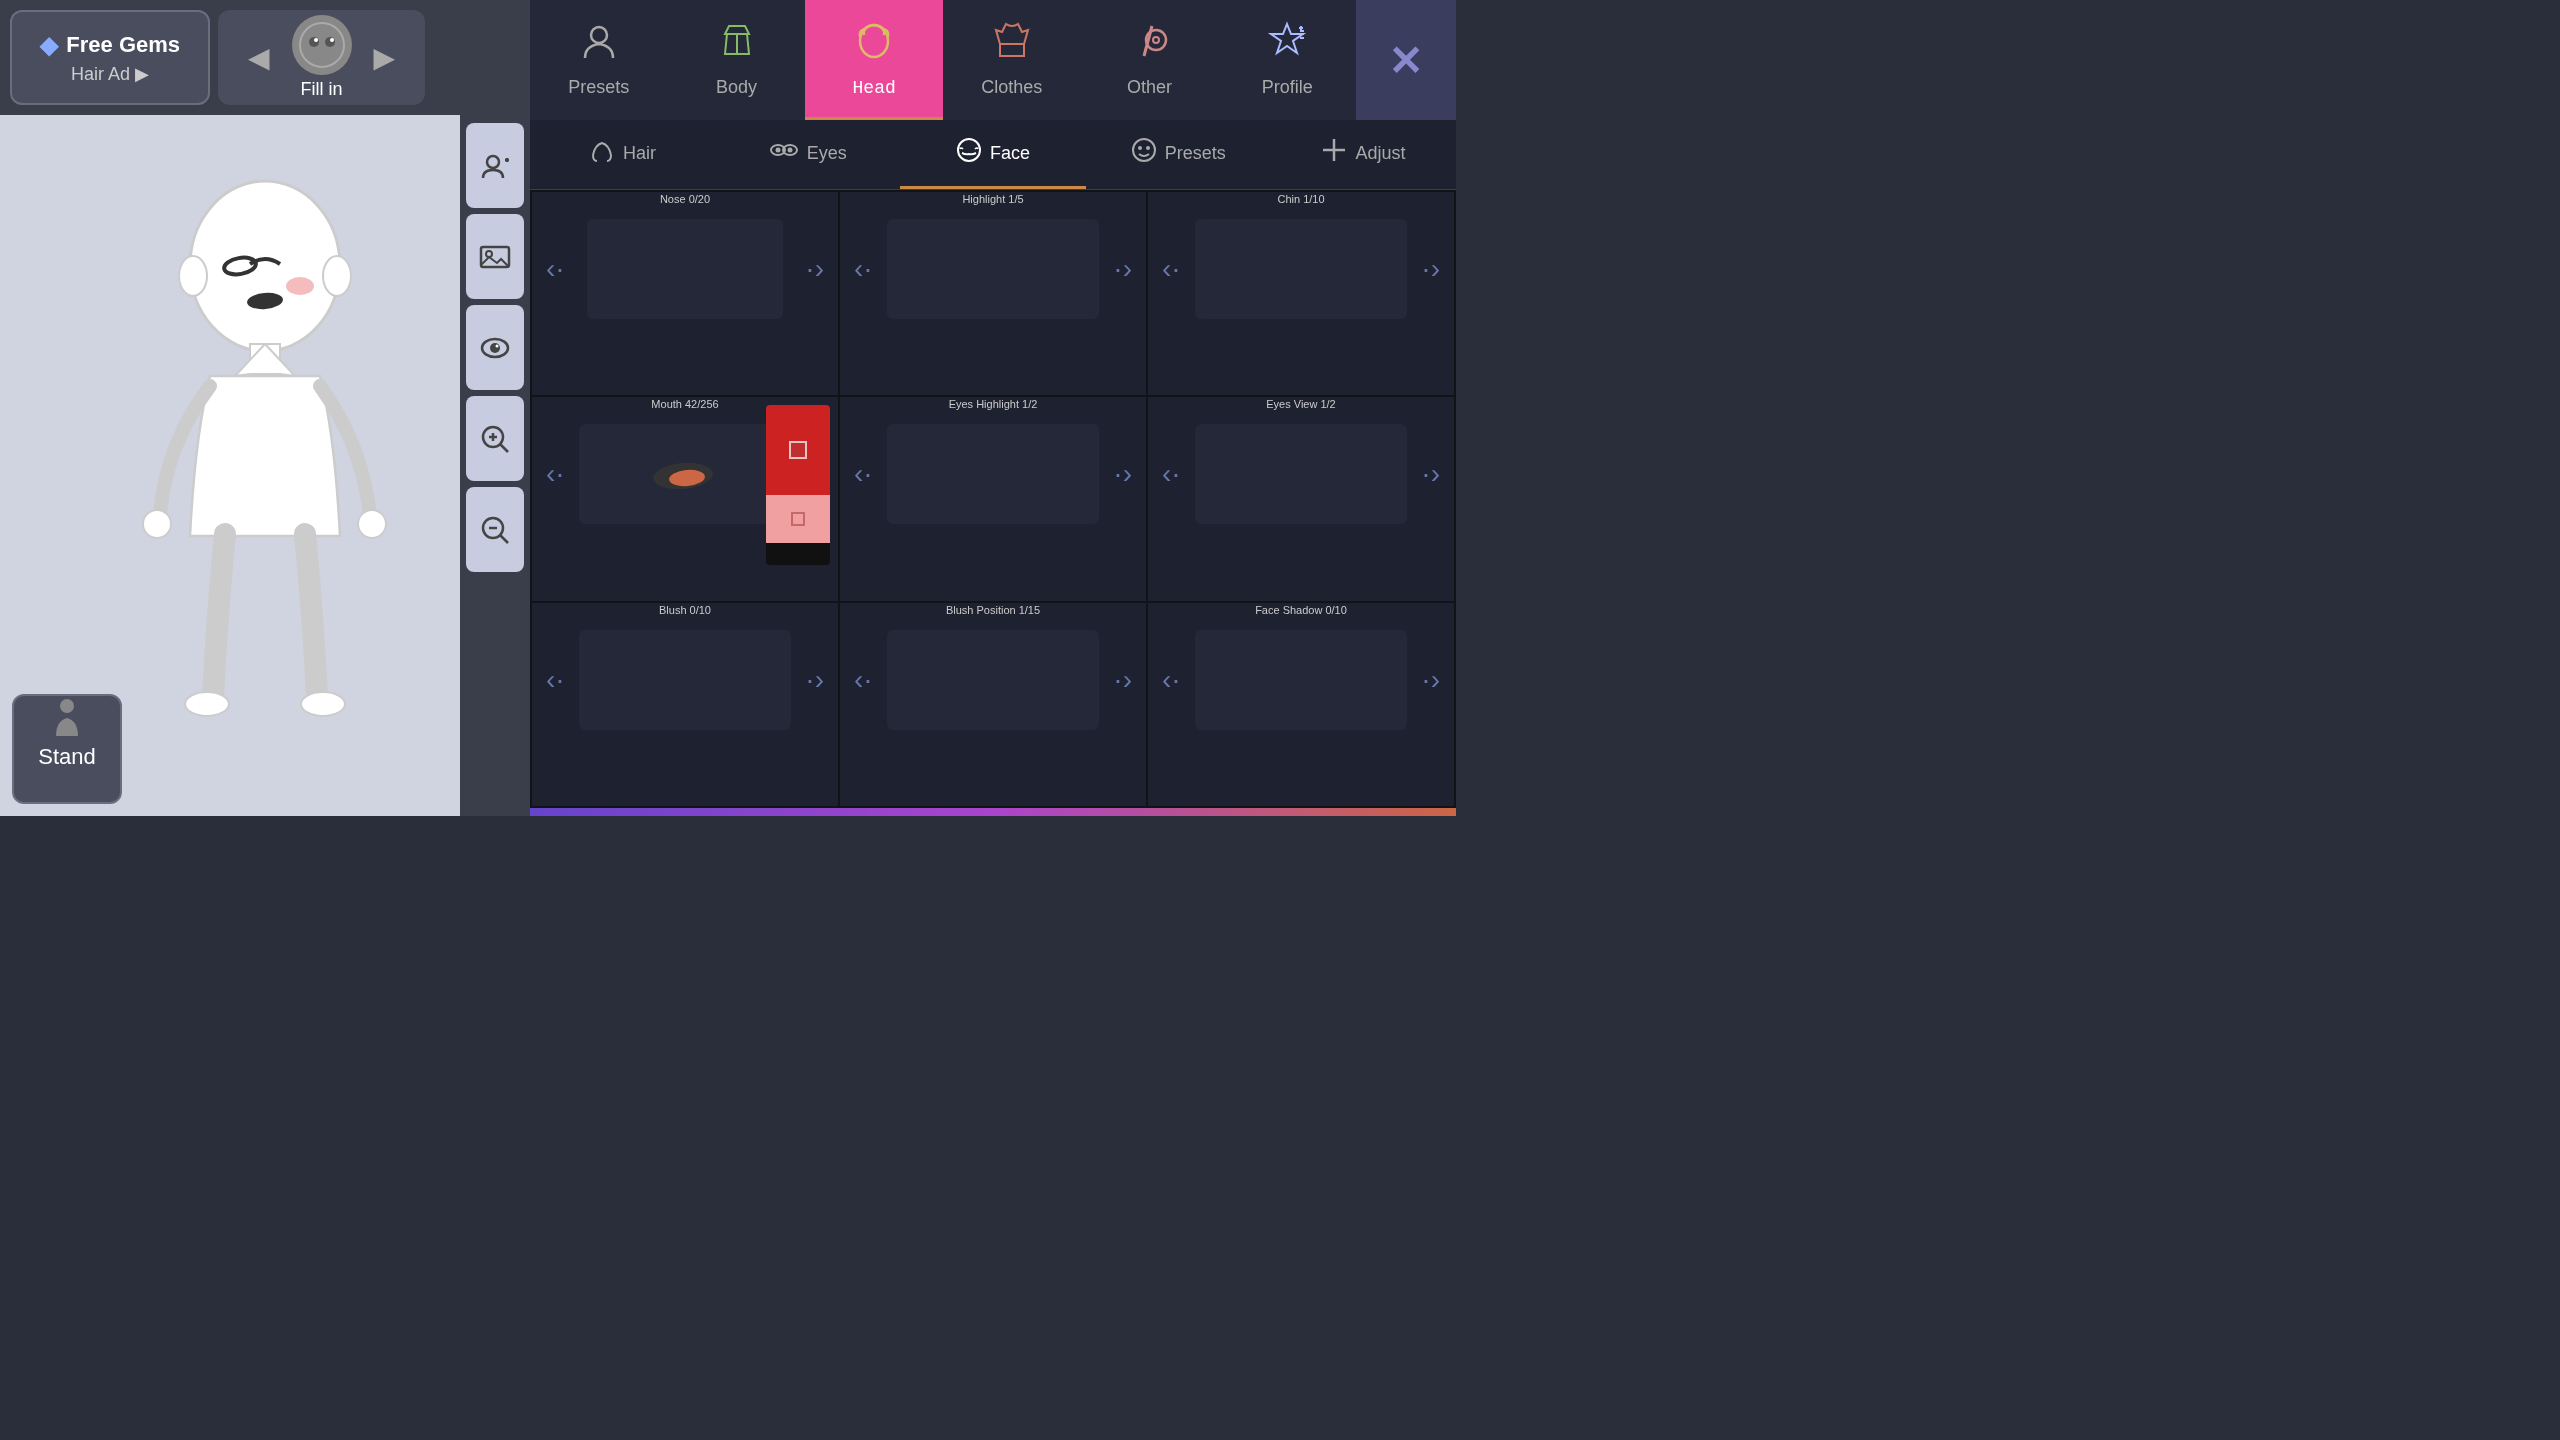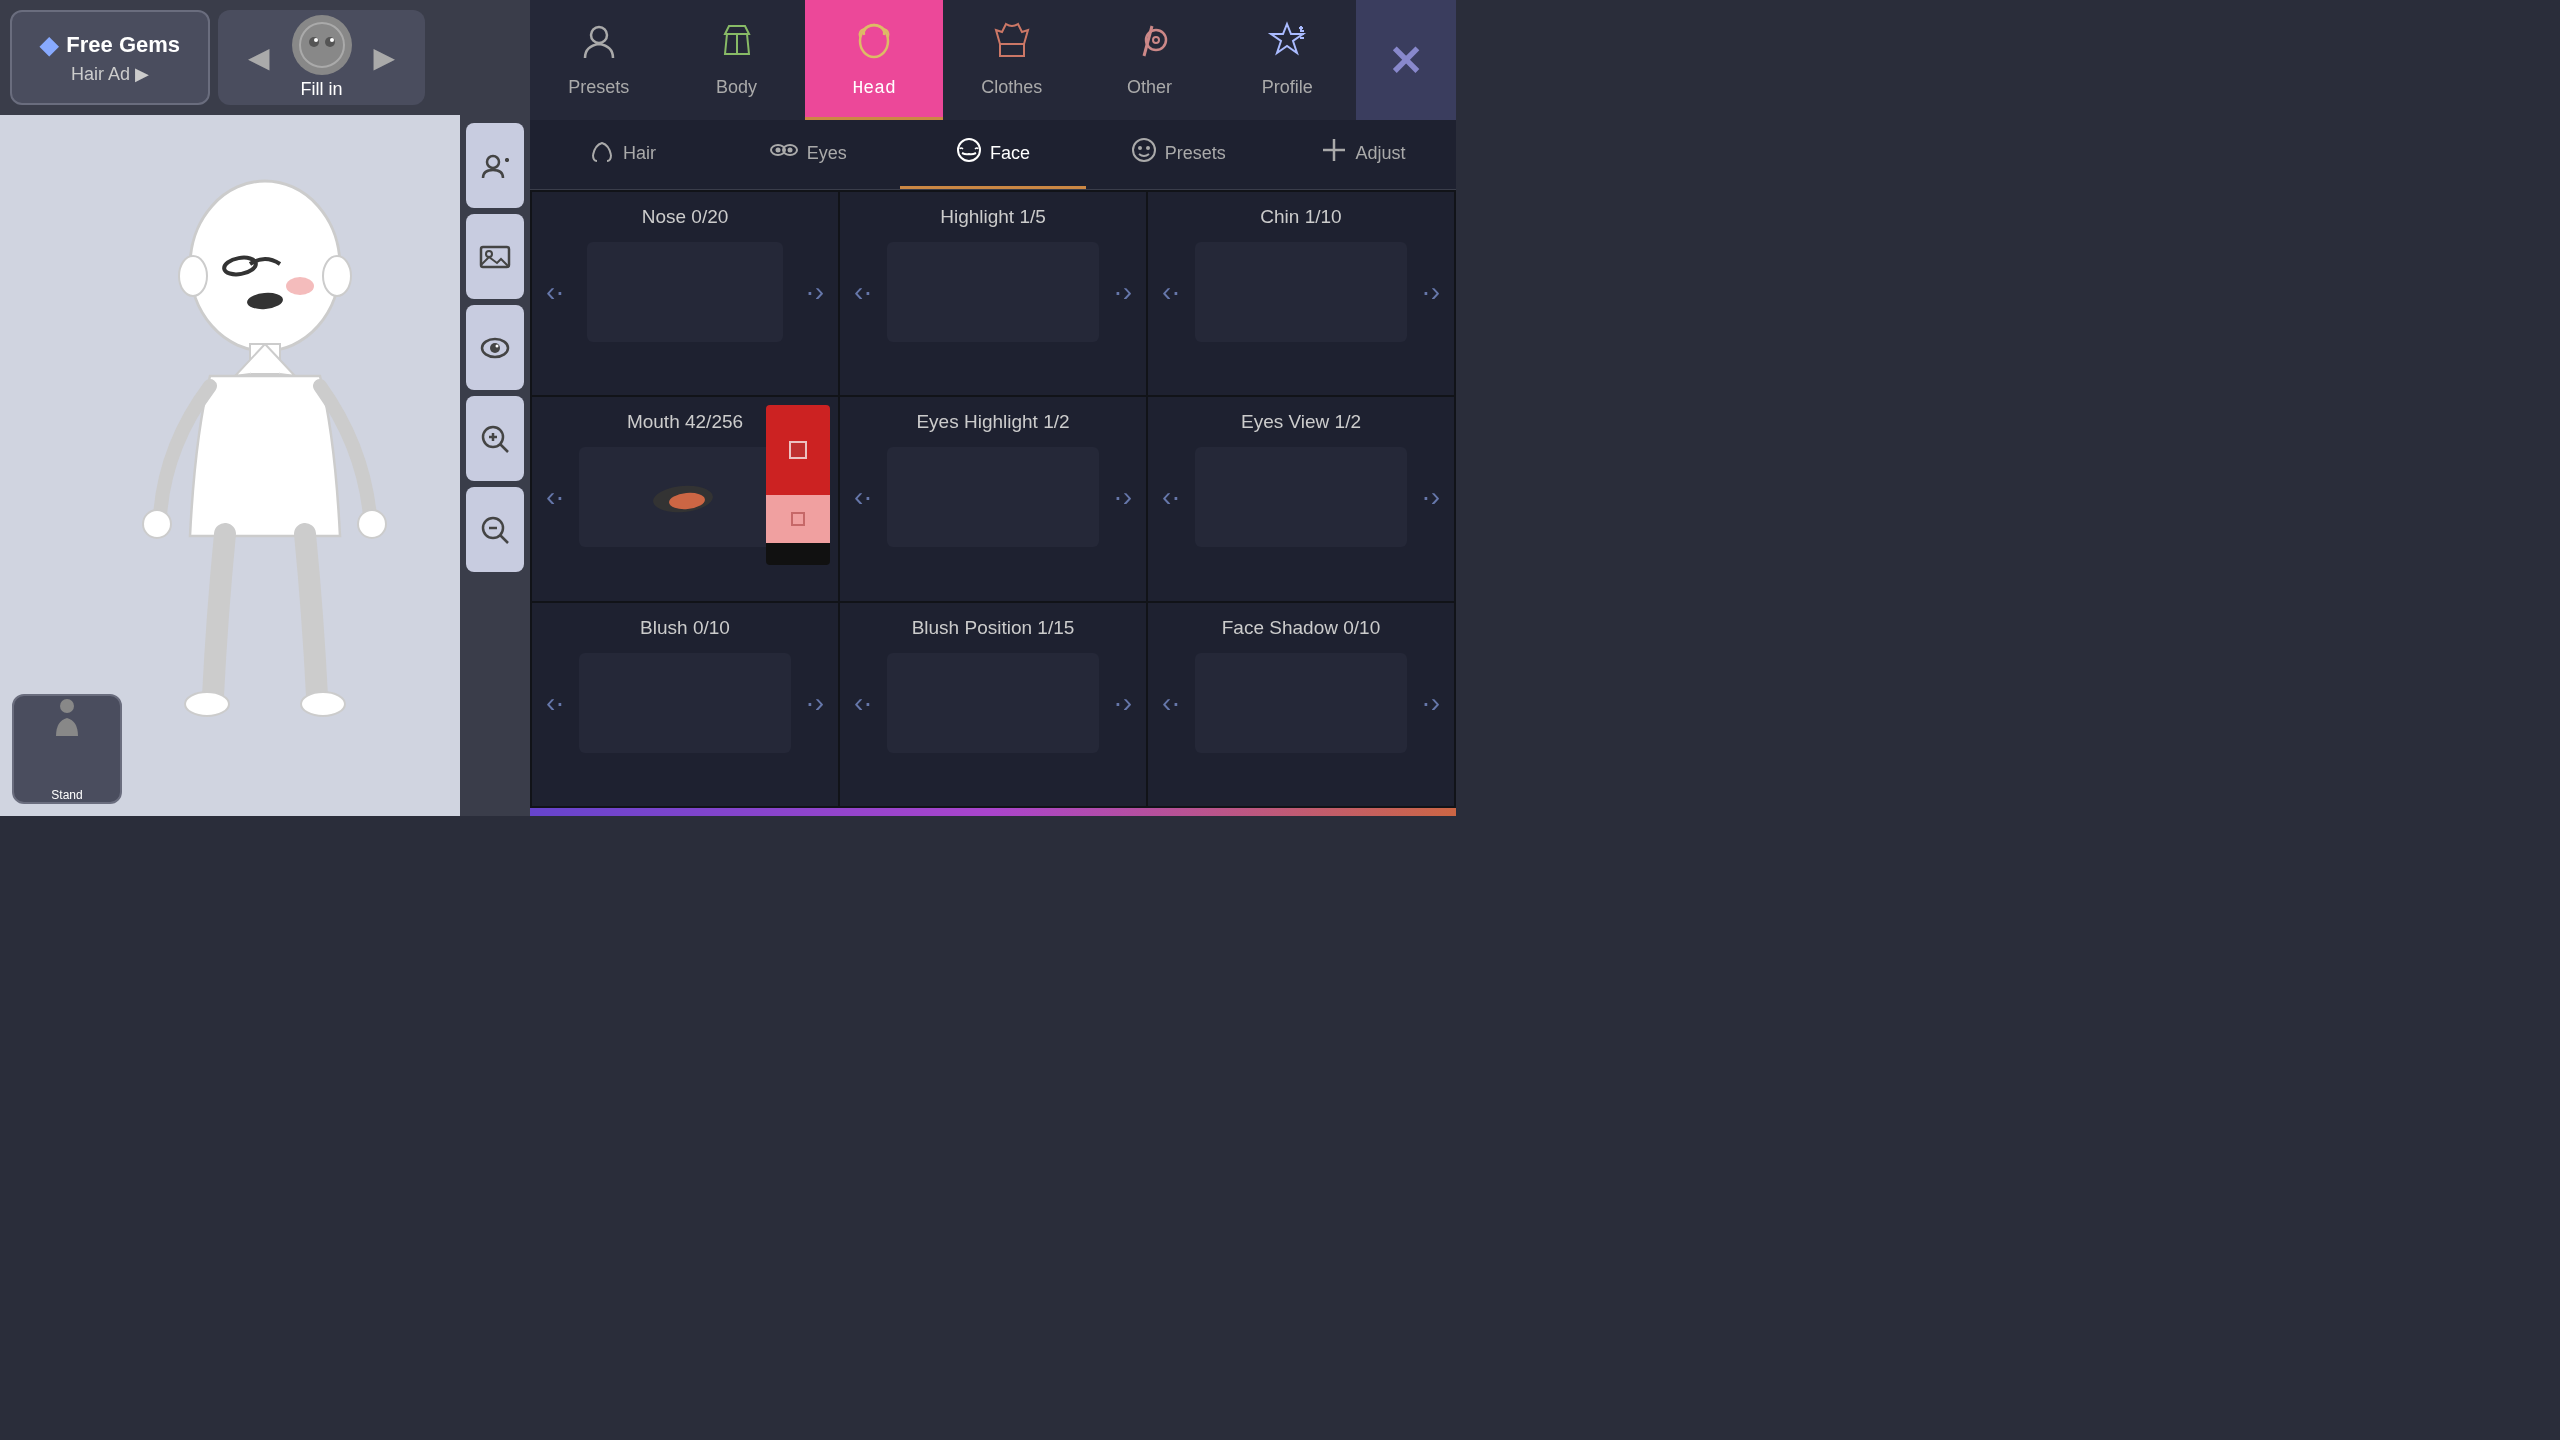--- a/index.html
+++ b/index.html
@@ -151,23 +151,23 @@
       width: 110px;
       height: 110px;
       background: #4a4d5e;
       border: 2px solid #6a6d7e;
       border-radius: 12px;
       color: white;
       cursor: pointer;
       display: flex;
       flex-direction: column;
       align-items: center;
-      justify-content: space-between;
+      justify-content: flex-start;
       gap: 6px;
-      font-size: 12px;
+      font-size: 22px;
     }
 
     .studio-btn {
       position: absolute;
       bottom: 10px;
       left: 390px;
       width: 110px;
       height: 110px;
       background: #c8cce0;
       border: 2px solid #9a9db0;
@@ -279,23 +279,23 @@
 
     .grid-cell {
       background: #1e2130;
       display: flex;
       flex-direction: column;
       position: relative;
     }
 
     .grid-cell-header {
       color: #ccc;
-      font-size: 19px;
+      font-size: 11px;
       text-align: center;
-      padding: 14px 8px 6px;
+      padding: 1px 8px 6px;
       font-weight: 500;
     }
 
     .cell-preview {
       width: 100%;
       height: 100px;
       background: #252838;
       border-radius: 6px;
       margin: 4px 8px;
       display: flex;

